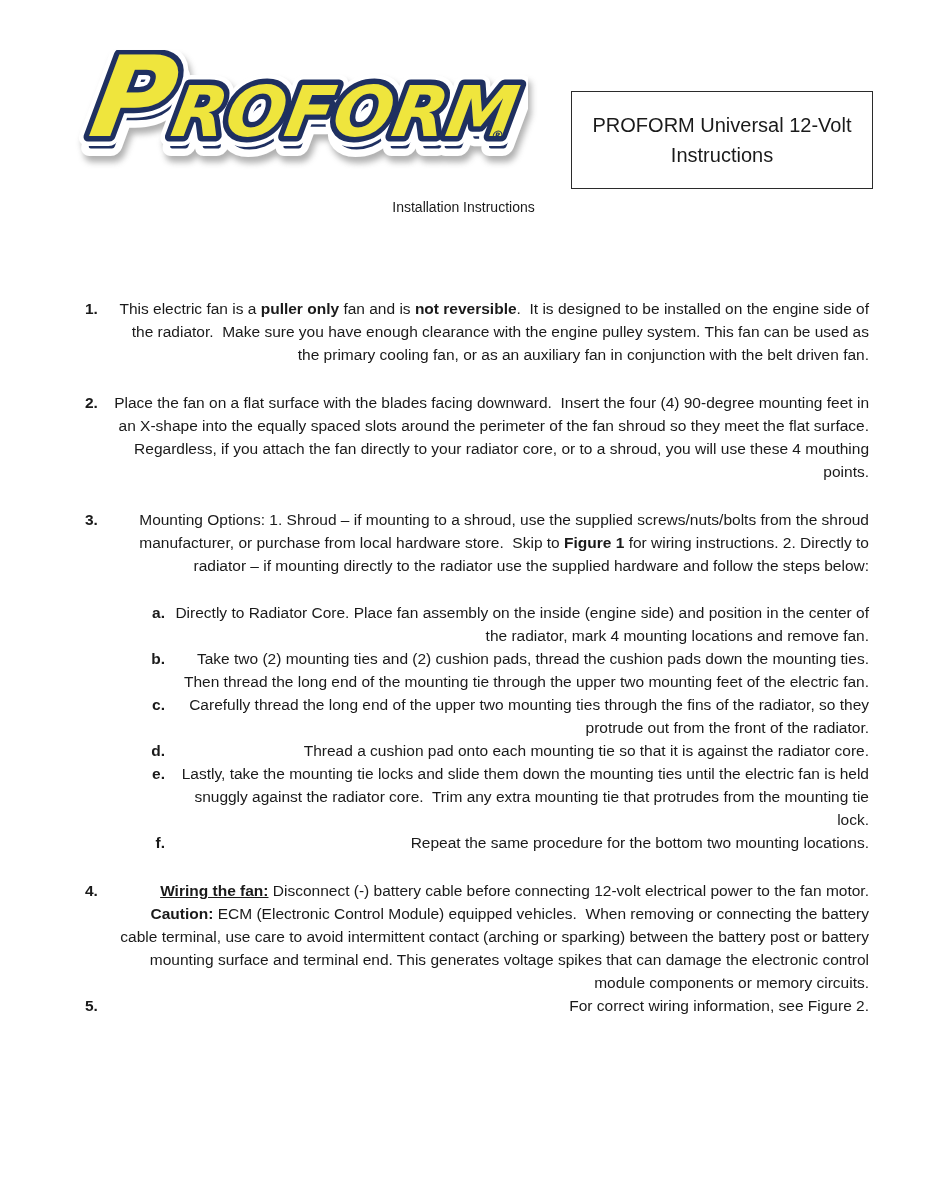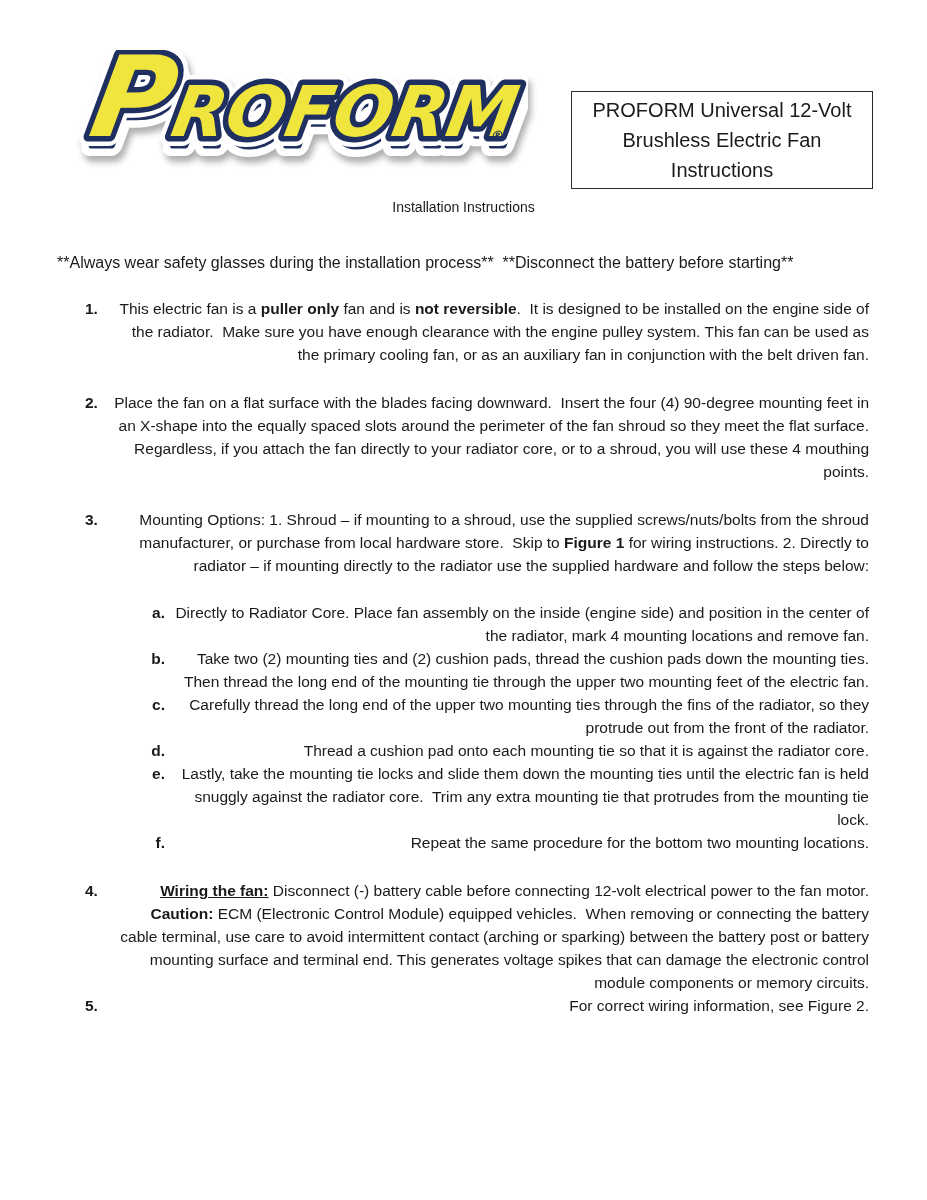--- a/index.html
+++ b/index.html
@@ -107,27 +107,25 @@
 
         <text x="28" y="86" fill="#efe53d" stroke="#1f3060" stroke-width="11" paint-order="stroke"><tspan font-size="112">P</tspan><tspan font-size="70">ROFORM</tspan></text>
 
         <text x="432" y="90" font-size="13" font-style="normal" fill="#1f3060">®</text>
       </g>
     </svg>
   </div>
 
   <div class="title-box">
     <div>PROFORM Universal 12-Volt</div>
-    <div>Brushless Electric Fan</div>
     <div>Instructions</div>
   </div>
 
   <h1 class="main-heading">Installation Instructions</h1>
 
-  <p class="safety">**Always wear safety glasses during the installation process**  **Disconnect the battery before starting**</p>
 
   <div class="steps" id="steps">
       <div class="step-item gap-after">
         <span class="step-marker">1.</span>
         <div class="step-body"><span>This electric fan is a </span><span class="b ">puller only</span><span> fan and is </span><span class="b ">not reversible</span><span>.  It is designed to be installed on the engine side of the radiator.  Make sure you have enough clearance with the engine pulley system. This fan can be used as the primary cooling fan, or as an auxiliary fan in conjunction with the belt driven fan.</span></div>
       </div>
       <div class="step-item gap-after">
         <span class="step-marker">2.</span>
         <div class="step-body"><span>Place the fan on a flat surface with the blades facing downward.  Insert the four (4) 90-degree mounting feet in an X-shape into the equally spaced slots around the perimeter of the fan shroud so they meet the flat surface. Regardless, if you attach the fan directly to your radiator core, or to a shroud, you will use these 4 mouthing points.</span></div>
       </div>

